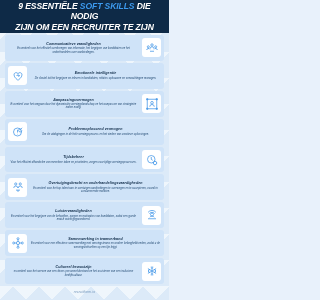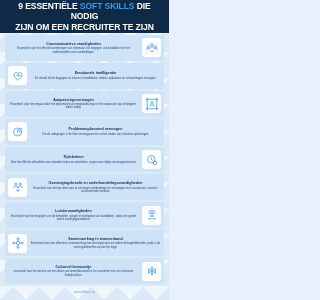--- a/index.html
+++ b/index.html
@@ -3,21 +3,21 @@
 <meta charset="utf-8">
 <style>
   * { margin:0; padding:0; box-sizing:border-box; }
   html,body { width:169px; height:300px; }
   body {
     font-family:"Liberation Sans", sans-serif;
     background:#e8f1fb;
     position:relative;
     overflow:hidden;
   }
-  .page { position:absolute; inset:0; background:#404040; }
+  .page { position:absolute; inset:0; background:#404040;font-style:italic; }
 
   
   .bg-pattern {
     position:absolute; inset:0;
     background:
       linear-gradient(135deg, rgba(255,255,255,.55) 25%, transparent 25%) 0 0/26px 26px,
       linear-gradient(225deg, rgba(255,255,255,.55) 25%, transparent 25%) 0 0/26px 26px,
       #dceaf8;
     opacity:1;
   }

